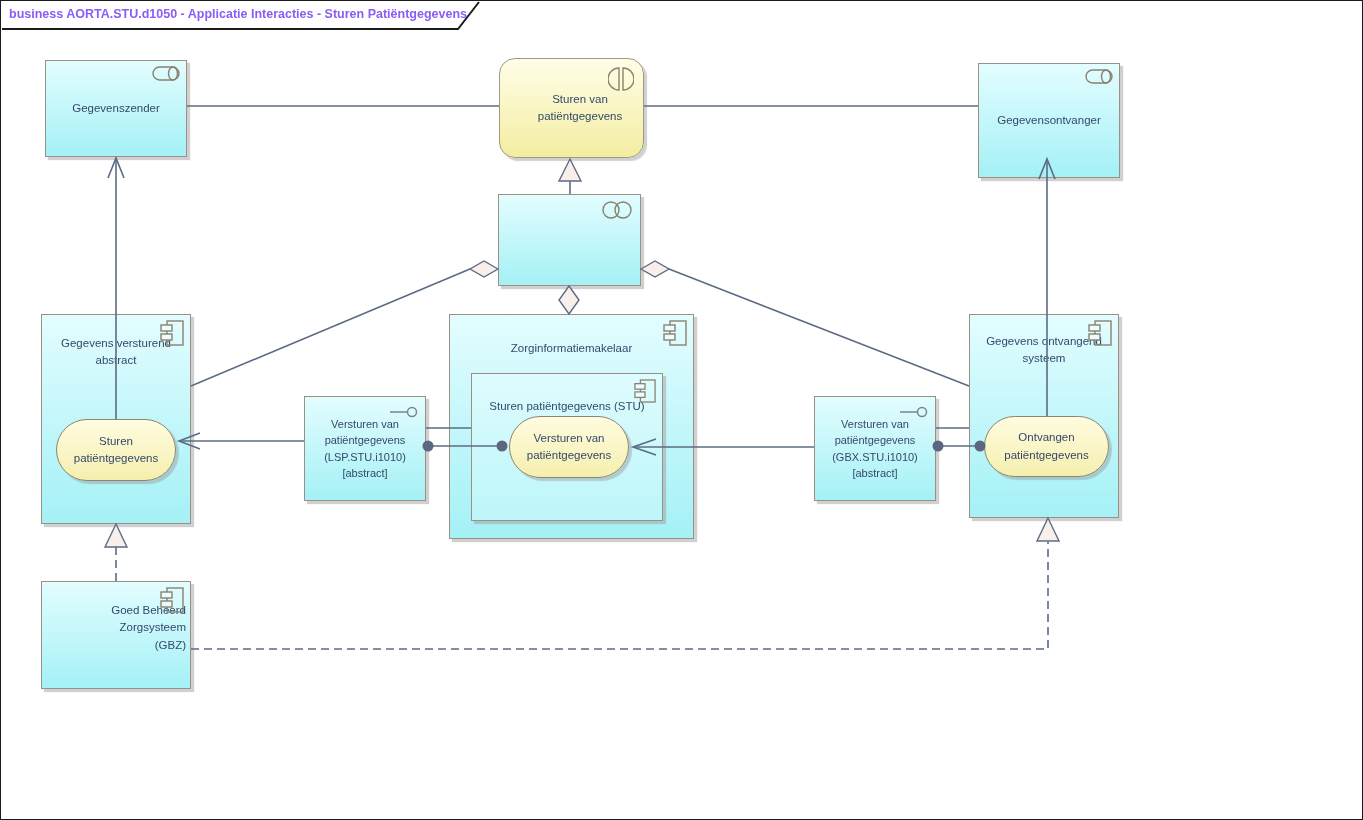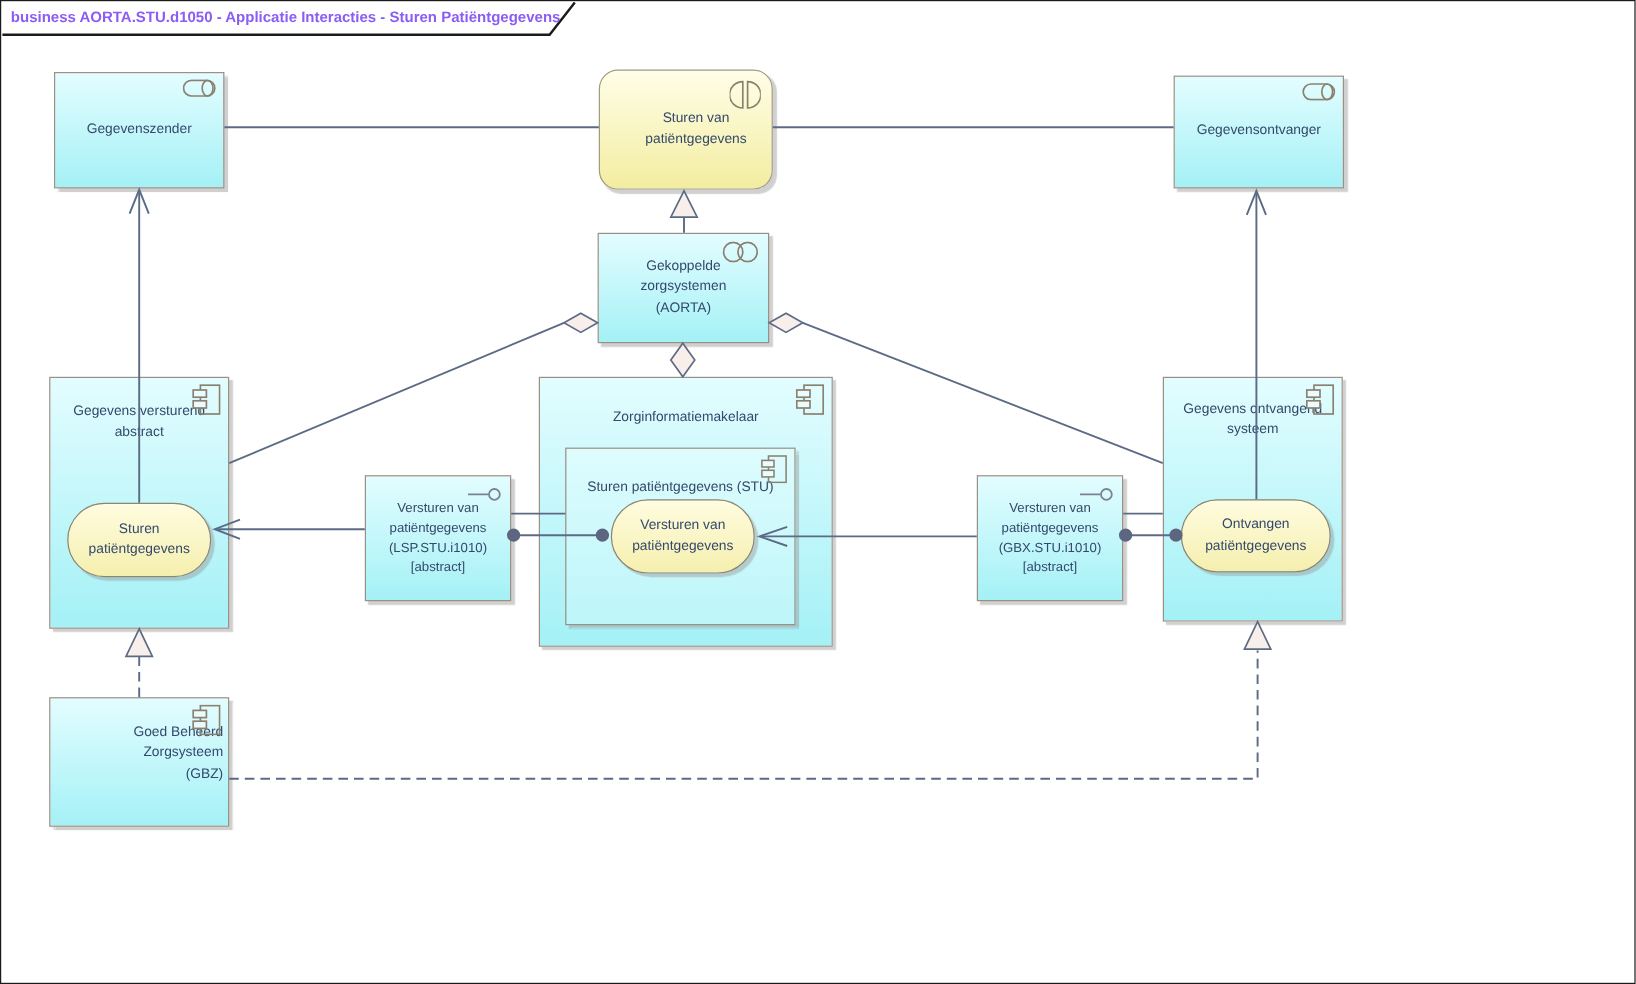--- a/index.html
+++ b/index.html
@@ -44,39 +44,37 @@
     <span class="icon" style="top:7px;right:9px;">
       <svg width="26" height="26" viewBox="0 0 26 26">
         <path d="M11,2 A11,11 0 0 0 11,24 Z" fill="none" stroke="#8a8170" stroke-width="1.4"></path>
         <path d="M15,2 A11,11 0 0 1 15,24 Z" fill="none" stroke="#8a8170" stroke-width="1.4"></path>
       </svg>
     </span>
     <span class="lbl">Sturen van
 patiëntgegevens</span>
   </div>
 
-  <div class="node z1" style="left:977px;top:62px;width:142px;height:94px;">
+  <div class="node z1" style="left:977px;top:62px;width:142px;height:115px;">
     <span class="icon">
       <svg width="28" height="15" viewBox="0 0 28 15">
         <rect x="1" y="1" width="26" height="13" rx="6.5" fill="none" stroke="#8a8170" stroke-width="1.4"></rect>
         <ellipse cx="21" cy="7.5" rx="4.5" ry="6.5" fill="none" stroke="#8a8170" stroke-width="1.4"></ellipse>
       </svg>
     </span>
     <span class="lbl">Gegevensontvanger</span>
   </div>
 
   <div class="node z1" style="left:497px;top:193px;width:143px;height:92px;">
     <span class="icon" style="top:6px;right:7px;">
       <svg width="32" height="18" viewBox="0 0 32 18">
         <circle cx="10" cy="9" r="8" fill="none" stroke="#8a8170" stroke-width="1.4"></circle>
         <circle cx="22" cy="9" r="8" fill="none" stroke="#8a8170" stroke-width="1.4"></circle>
       </svg>
     </span>
-    <span class="lbl">Gekoppelde zorgsystemen
-(AORTA)</span>
   </div>
 
   <div class="node top-label z1" style="left:40px;top:313px;width:150px;height:210px;padding-top:20px;">
     <span class="icon">
       <svg width="24" height="26" viewBox="0 0 24 26">
         <rect x="7" y="1" width="16" height="24" fill="none" stroke="#8a8170" stroke-width="1.4"></rect>
         <rect x="1" y="5" width="11" height="6" fill="#eafcfd" stroke="#8a8170" stroke-width="1.4"></rect>
         <rect x="1" y="14" width="11" height="6" fill="#eafcfd" stroke="#8a8170" stroke-width="1.4"></rect>
       </svg>
     </span>

